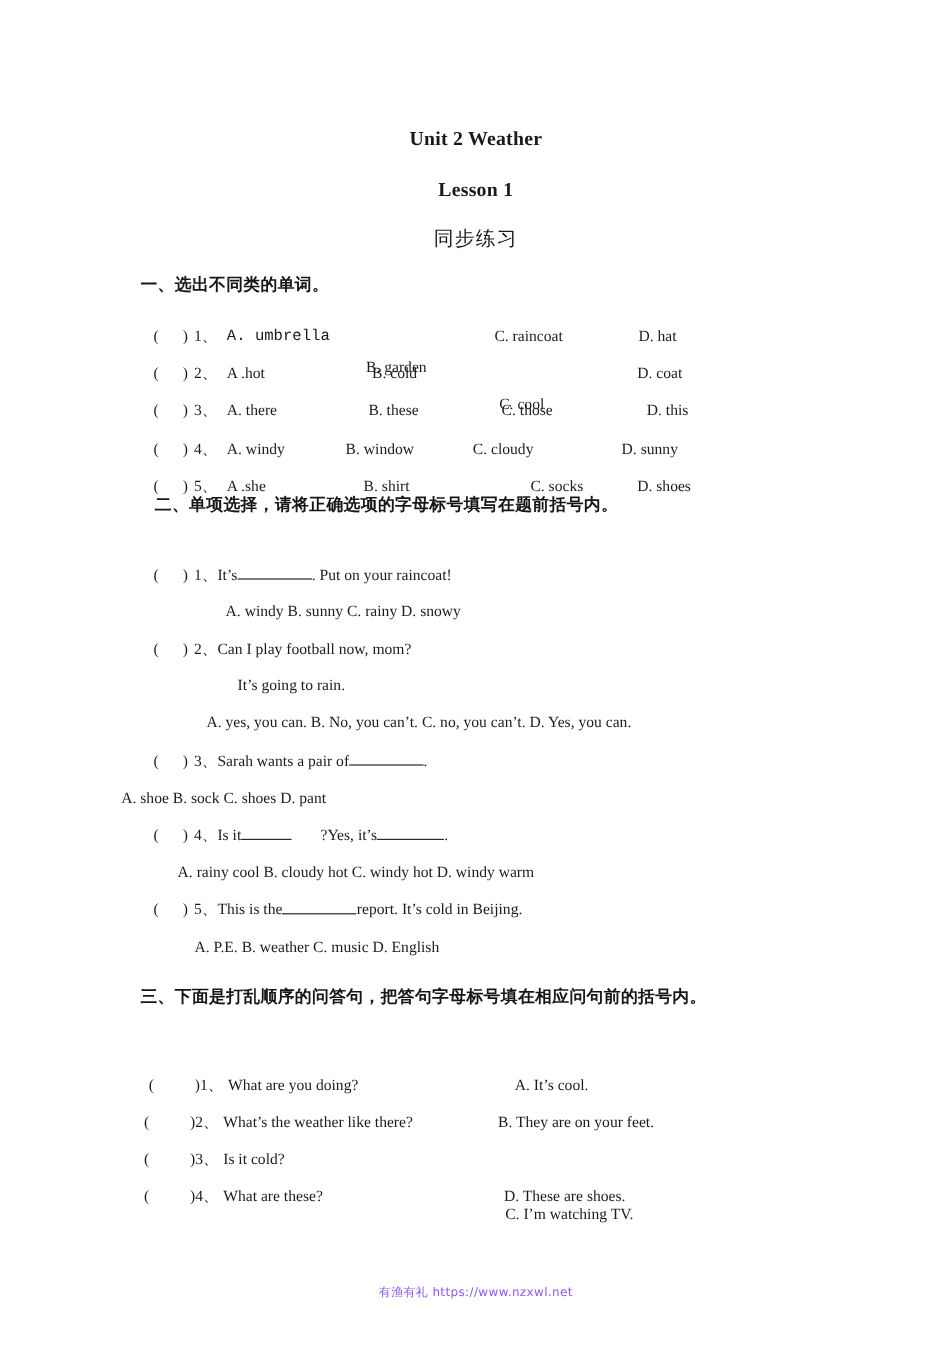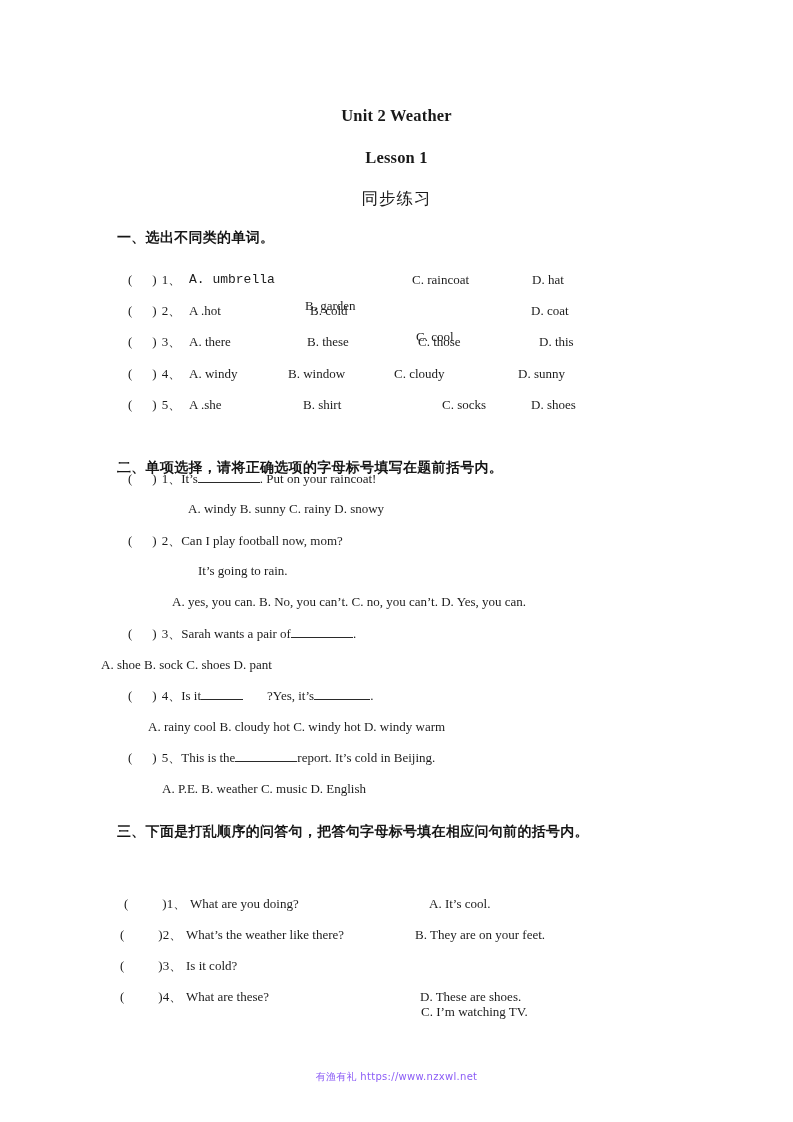--- a/index.html
+++ b/index.html
@@ -134,21 +134,21 @@
   <div class="col" style="left:518px; top:366px;">D. sunny</div>
 
   <div class="q-row" style="left:128px; top:397px;">
     <span class="paren"><span>(</span><span class="gap"></span><span>)</span></span><span class="num">5、</span>
   </div>
   <div class="col" style="left:189px; top:397px;">A .she</div>
   <div class="col" style="left:303px; top:397px;">B. shirt</div>
   <div class="col" style="left:398px; top:397px;margin-left:44px;">C. socks</div>
   <div class="col" style="left:531px; top:397px;">D. shoes</div>
 
-  <div class="sec-head" style="top:459px;">二、单项选择，请将正确选项的字母标号填写在题前括号内。</div>
+  <div class="sec-head" style="top:412px;margin-left:12px;">二、单项选择，请将正确选项的字母标号填写在题前括号内。</div>
 
   <div class="q-row" style="left:128px; top:471px;">
     <span class="paren">(<span class="gap"></span>)</span><span class="num">1、</span><span>It’s</span><span class="blank-l"></span><span>. Put on your raincoat!</span>
   </div>
   <div class="col" style="left:188px; top:501px;">A. windy    B. sunny    C. rainy    D. snowy</div>
 
   <div class="q-row" style="left:128px; top:533px;">
     <span class="paren">(<span class="gap"></span>)</span><span class="num">2、</span><span>Can I play football now, mom?</span>
   </div>
   <div class="col" style="left:198px; top:563px;">It’s going to rain.</div>

